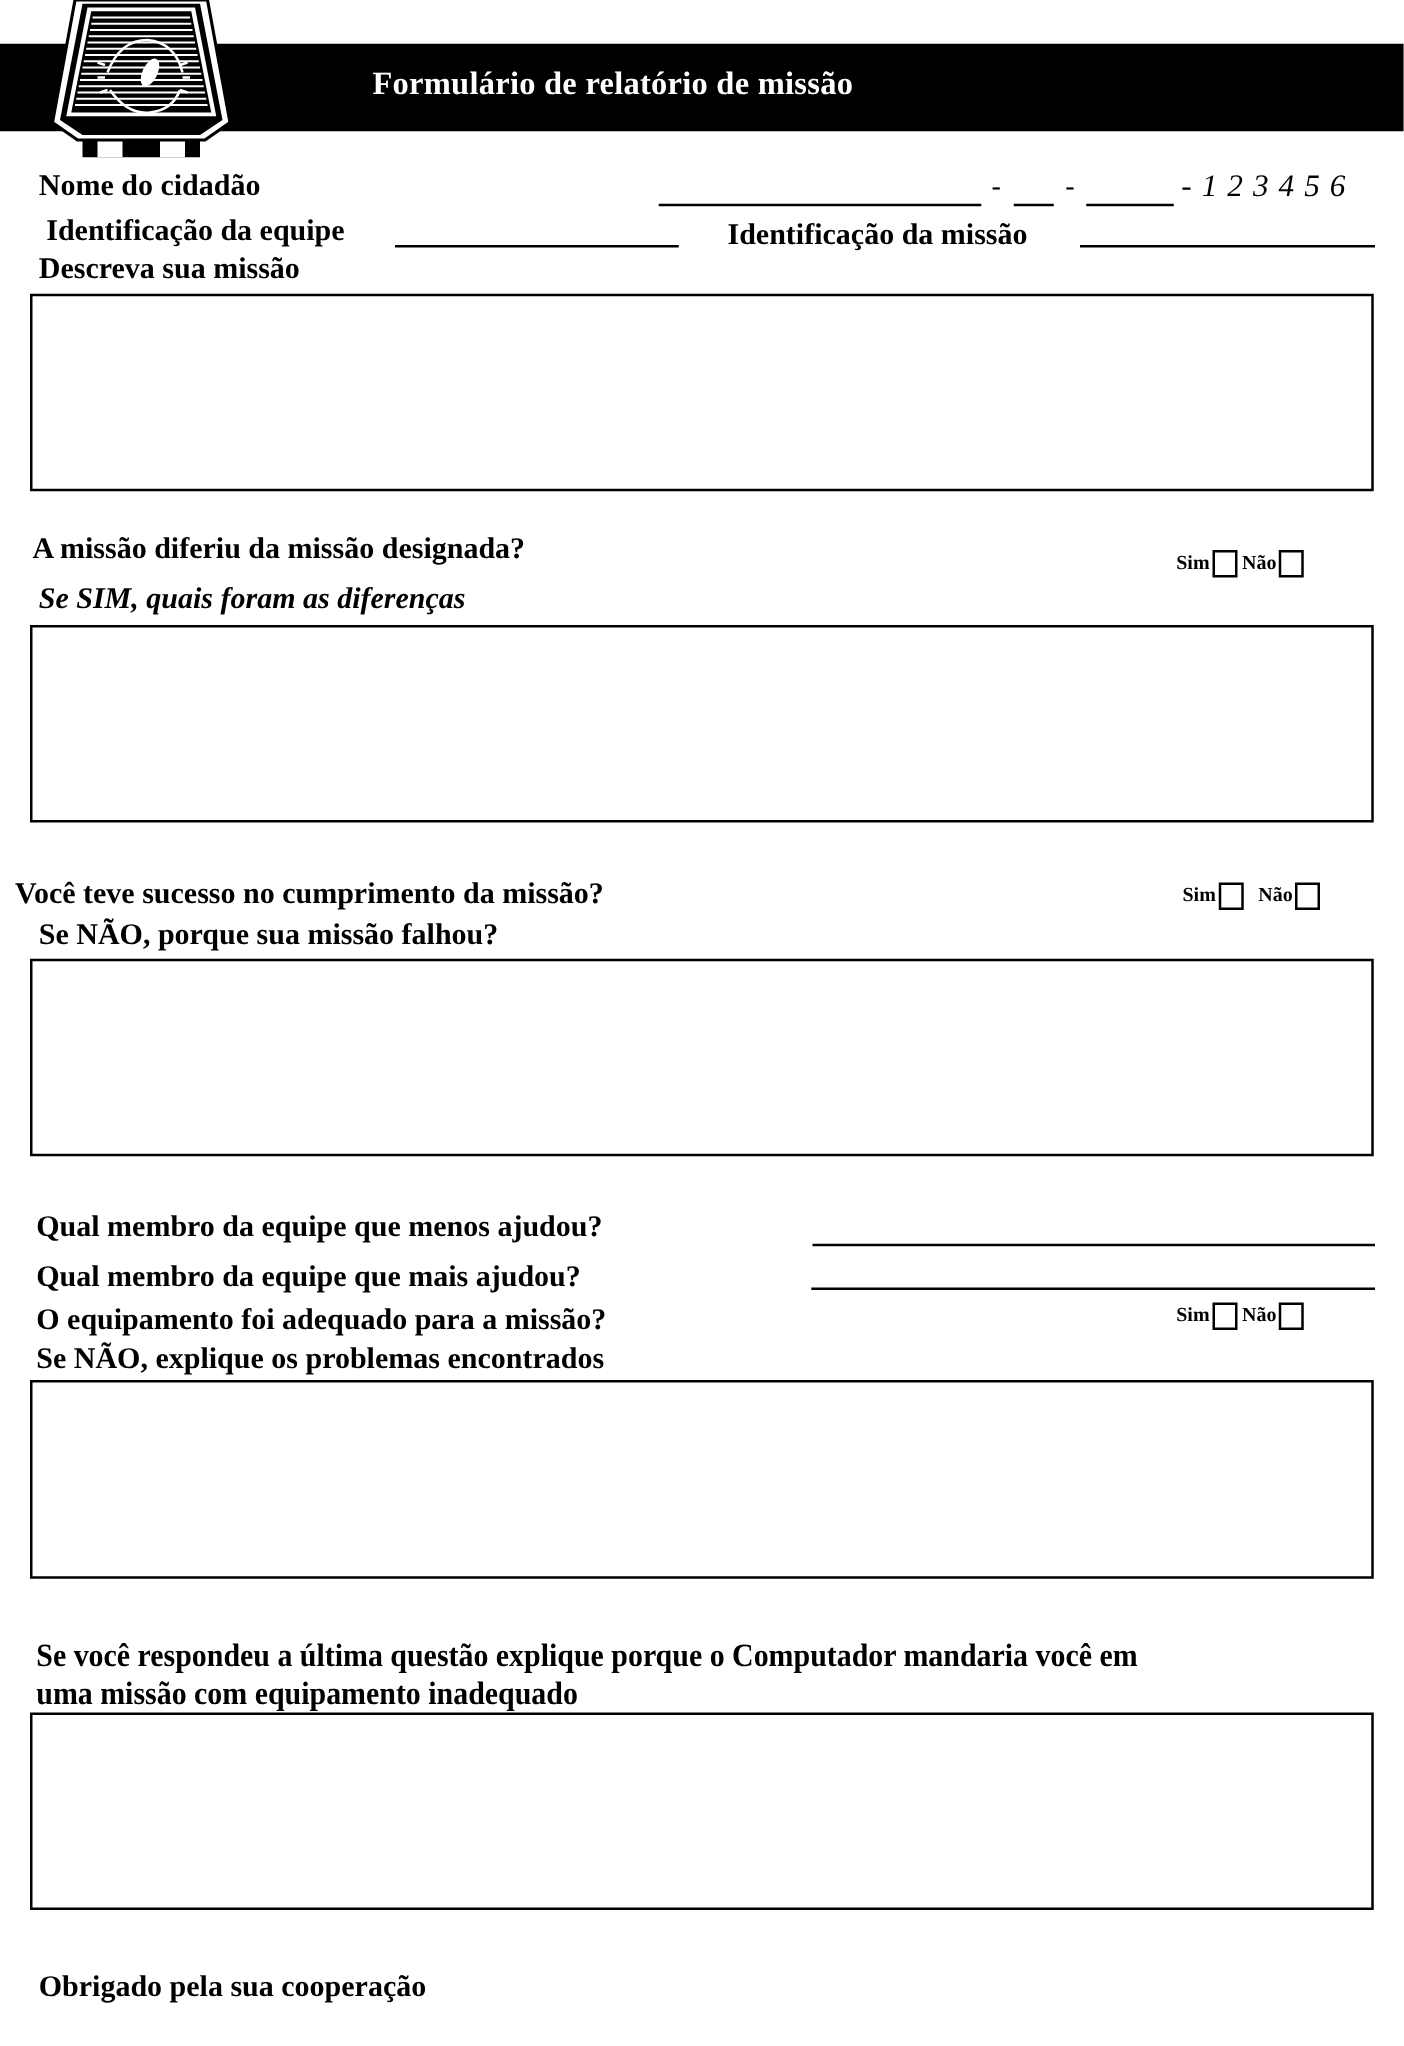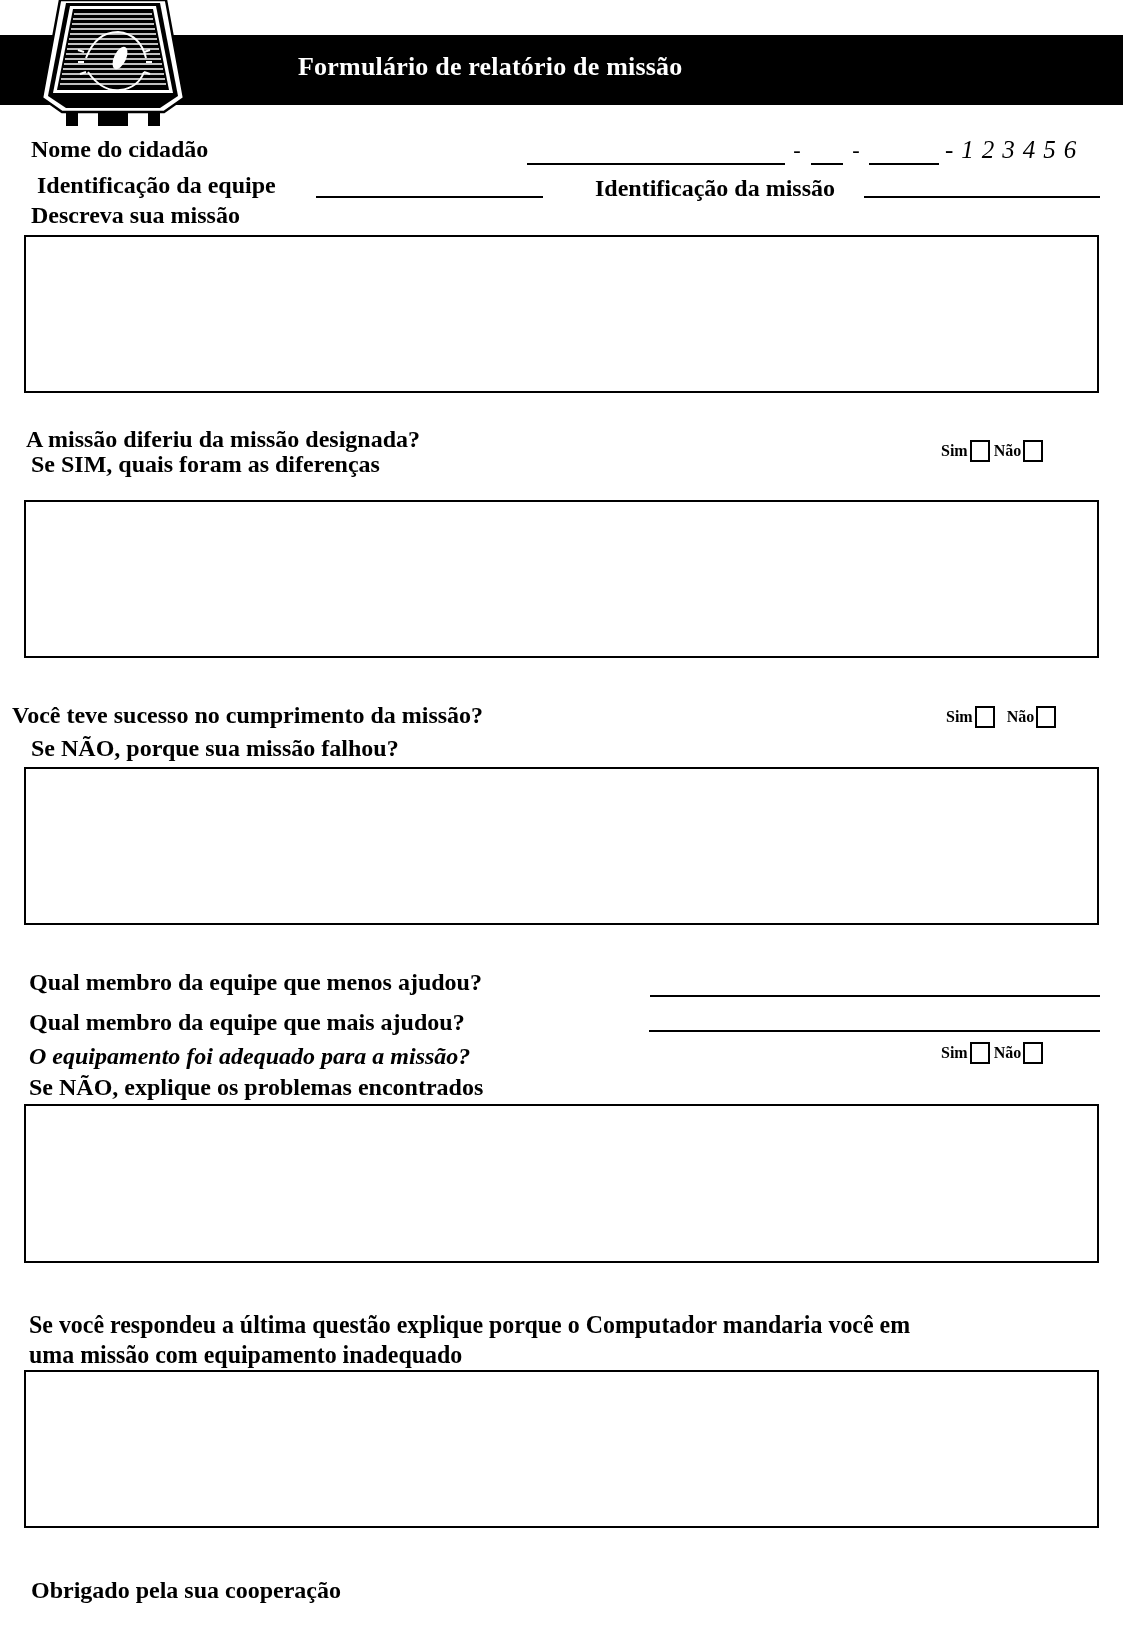--- a/index.html
+++ b/index.html
@@ -86,36 +86,36 @@
 <div class="abs lbl" style="left:31px; top:137px;">Nome do cidadão</div>
 <div class="abs uline" style="left:527px; top:163px; width:258px;"></div>
 <div class="abs dash" style="left:793px; top:140px;">-</div>
 <div class="abs uline" style="left:811px; top:163px; width:32px;"></div>
 <div class="abs dash" style="left:852px; top:140px;">-</div>
 <div class="abs uline" style="left:869px; top:163px; width:70px;"></div>
 <div class="abs serial" style="left:945px; top:137px;">-123456</div>
 
 <div class="abs lbl" style="left:26px; top:173px;margin-left:11px;">Identificação da equipe</div>
 <div class="abs uline" style="left:316px; top:196px; width:227px;"></div>
-<div class="abs lbl" style="left:582px; top:176px;margin-left:13px;">Identificação da missão</div>
+<div class="abs lbl" style="left:582px; top:176px;">Identificação da missão</div>
 <div class="abs uline" style="left:864px; top:196px; width:236px;"></div>
 
 <div class="abs lbl" style="left:31px; top:203px;">Descreva sua missão</div>
 <div class="abs box" style="top:235px; height:154px;">
   <textarea style=""></textarea>
 </div>
 
 <div class="abs lbl" style="left:26px; top:427px;">A missão diferiu da missão designada?</div>
 <div class="abs yn" style="left:941px; top:440px;">
   <span>Sim</span>
   <span class="chk"></span>
   <span>Não</span>
   <span class="chk last"></span>
 </div>
-<div class="abs lbl" style="left:31px; top:452px;">Se SIM, quais foram as diferenças</div>
+<div class="abs lbl" style="left:31px; top:467px;font-style:italic;">Se SIM, quais foram as diferenças</div>
 <div class="abs box" style="top:500px; height:154px;">
   <textarea style=""></textarea>
 </div>
 
 <div class="abs lbl" style="left:12px; top:703px;">Você teve sucesso no cumprimento da missão?</div>
 <div class="abs yn" style="left:946px; top:706px;">
   <span>Sim</span>
   <span class="chk" style="margin-right:12px;"></span>
   <span>Não</span>
   <span class="chk last"></span>
@@ -123,21 +123,21 @@
 <div class="abs lbl" style="left:31px; top:736px;">Se NÃO, porque sua missão falhou?</div>
 <div class="abs box" style="top:767px; height:154px;">
   <textarea style=""></textarea>
 </div>
 
 <div class="abs lbl" style="left:29px; top:970px;text-align:right;">Qual membro da equipe que menos ajudou?</div>
 <div class="abs uline" style="left:650px; top:995px; width:450px;"></div>
 <div class="abs lbl" style="left:29px; top:1010px;">Qual membro da equipe que mais ajudou?</div>
 <div class="abs uline" style="left:649px; top:1030px; width:451px;"></div>
 
-<div class="abs lbl" style="left:29px; top:1044px;font-style:italic;">O equipamento foi adequado para a missão?</div>
+<div class="abs lbl" style="left:29px; top:1044px;">O equipamento foi adequado para a missão?</div>
 <div class="abs yn" style="left:941px; top:1042px;">
   <span>Sim</span>
   <span class="chk"></span>
   <span>Não</span>
   <span class="chk last"></span>
 </div>
 <div class="abs lbl" style="left:29px; top:1075px;">Se NÃO, explique os problemas encontrados</div>
 <div class="abs box" style="top:1104px; height:155px;">
   <textarea style=""></textarea>
 </div>

